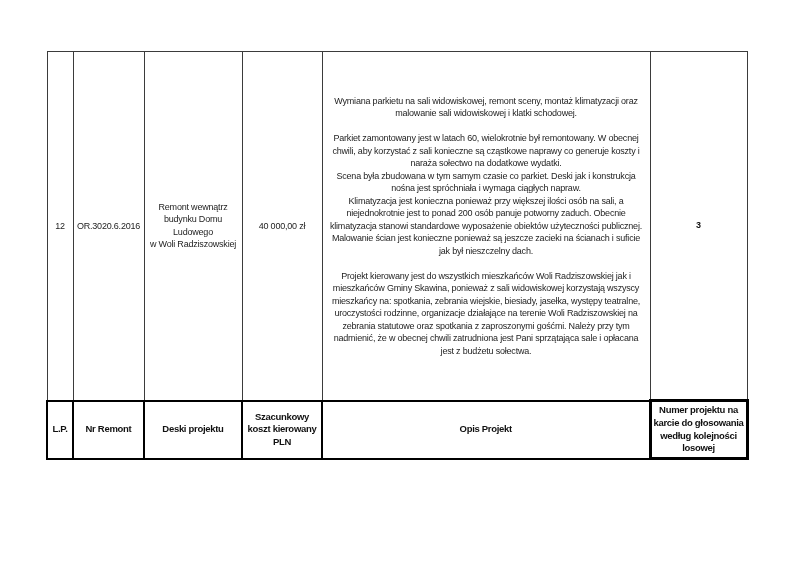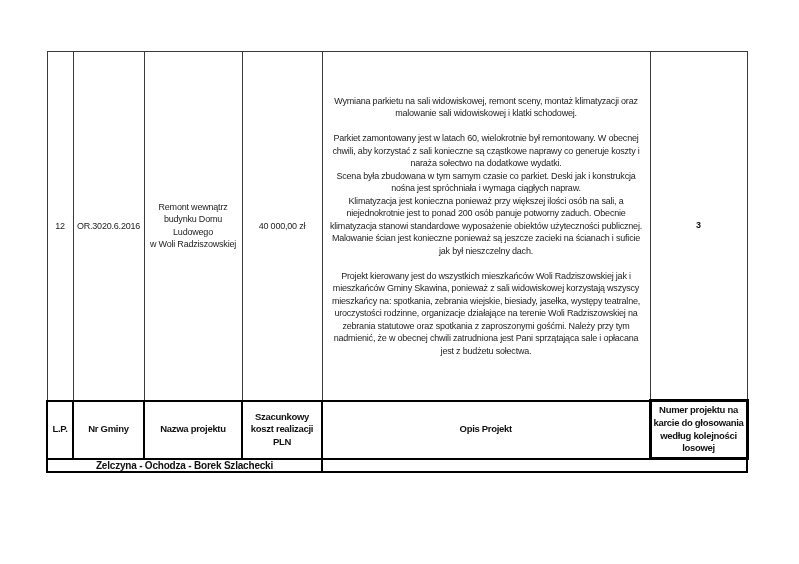--- a/index.html
+++ b/index.html
@@ -109,31 +109,27 @@
 Scena była zbudowana w tym samym czasie co parkiet. Deski jak i konstrukcja nośna jest spróchniała i wymaga ciągłych napraw.
 Klimatyzacja jest konieczna ponieważ przy większej ilości osób na sali, a niejednokrotnie jest to ponad 200 osób panuje potworny zaduch. Obecnie klimatyzacja stanowi standardowe wyposażenie obiektów użyteczności publicznej.
 Malowanie ścian jest konieczne ponieważ są jeszcze zacieki na ścianach i suficie jak był nieszczelny dach.
 
 Projekt kierowany jest do wszystkich mieszkańców Woli Radziszowskiej jak i mieszkańców Gminy Skawina, ponieważ z sali widowiskowej korzystają wszyscy mieszkańcy na: spotkania, zebrania wiejskie, biesiady, jasełka, występy teatralne, uroczystości rodzinne, organizacje działające na terenie Woli Radziszowskiej na zebrania statutowe oraz spotkania z zaproszonymi gośćmi. Należy przy tym nadmienić, że w obecnej chwili zatrudniona jest Pani sprzątająca sale i opłacana jest z budżetu sołectwa.</td>
       <td class="numer-big">3</td>
     </tr>
 
     <tr class="header-row">
       <td class="prewrap">L.P.</td>
-      <td class="prewrap">Nr Gminy</td>
-      <td class="prewrap">Nazwa projektu</td>
+      <td class="prewrap">Nr Remont</td>
+      <td class="prewrap">Deski projektu</td>
       <td class="prewrap">Szacunkowy
-koszt realizacji
+koszt kierowany
 PLN</td>
       <td class="prewrap">Opis Projekt</td>
       <td class="prewrap numer-header">Numer projektu na
 karcie do głosowania
 według kolejności
 losowej</td>
     </tr>
 
-    <tr class="footer-row">
-      <td colspan="4">Zelczyna - Ochodza - Borek Szlachecki</td>
-      <td colspan="2"></td>
-    </tr>
   </tbody>
     </table>
 </div>
 
 </body></html>

